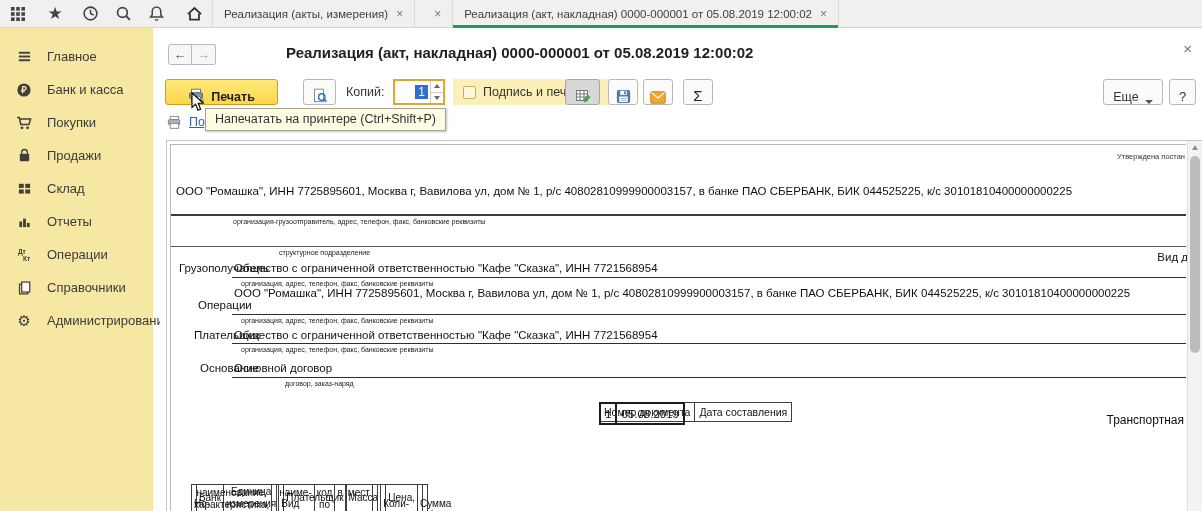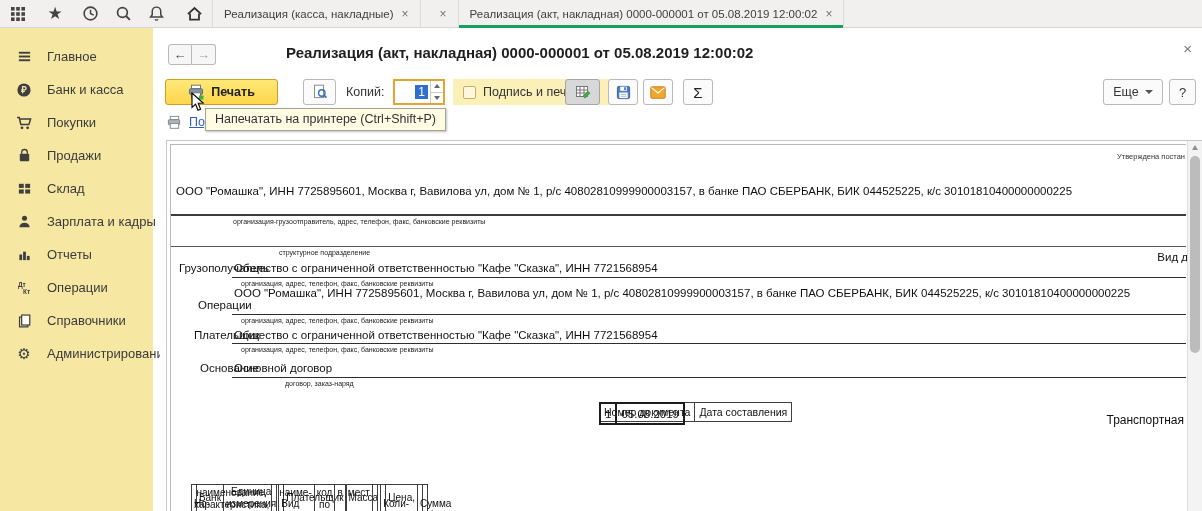--- a/index.html
+++ b/index.html
@@ -39,21 +39,21 @@
   .nav-btn { width:24px; height:21px; border:1px solid #b9b9b9; background:#f6f6f6; display:flex;
              align-items:center; justify-content:center; font-size:13px; color:#444; }
   .nav-btn.back { border-radius:3px 0 0 3px; }
   .nav-btn.fwd  { border-radius:0 3px 3px 0; border-left:none; color:#9aa4ab; }
   .page-title { position:absolute; left:126px; top:16px; font-size:15px; font-weight:bold; color:#1f1f1f;
                 white-space:nowrap; }
   .win-close { position:absolute; right:10px; top:12px; font-size:15px; color:#777; }
 
   .toolbar { position:absolute; left:0; top:50px; width:100%; height:30px; }
   .tbtn { position:absolute; top:1px; height:26px; border:1px solid #b9b9b9; background:#fbfbfb;
-          border-radius:3px; display:flex; align-items:center; justify-content:center; }
+          border-radius:3px; display:flex; align-items:flex-end; justify-content:center; }
   .btn-print { left:5px; width:113px; background:linear-gradient(#ffe878,#fed64b);
                border:1px solid #d29b22; font-weight:bold; font-size:12.5px; color:#222; gap:7px; }
   .btn-preview { left:143px; width:33px; }
   .lbl-copies { position:absolute; left:186px; top:7px; font-size:12.5px; color:#333; }
   .spinner { position:absolute; left:233px; top:1px; width:52px; height:26px; border:2px solid #e5a32f;
              background:#fff; display:flex; }
   .spin-val { flex:1; display:flex; align-items:center; justify-content:flex-end; padding-right:2px; }
   .spin-val span { background:#2f6fd0; color:#fff; font-size:12px; padding:0 3px; }
   .spin-steps { width:13px; border-left:1px solid #ccc; display:flex; flex-direction:column; }
   .spin-up,.spin-dn { flex:1; display:flex; align-items:center; justify-content:center; }
@@ -185,21 +185,21 @@
       </svg>
   </div>
   <div class="qicon home">
     <svg width="17" height="17" viewBox="0 0 16 16">
         <path d="M1.8 8.6 L8 2.8 L14.2 8.6" fill="none" stroke="#333" stroke-width="1.7"></path>
         <path d="M3.8 8 V13.8 H12.2 V8" fill="none" stroke="#333" stroke-width="1.7"></path>
       </svg>
   </div>
   <div class="tabs">
     <div class="tab">
-      <span>Реализация (касса, накладные)</span>
+      <span>Реализация (акты, измерения)</span>
       <span class="x">×</span>
     </div>
     <div class="tab">
       <span class="x">×</span>
     </div>
     <div class="tab active">
       <span>Реализация (акт, накладная) 0000-000001 от 05.08.2019 12:00:02</span>
       <span class="x">×</span>
     </div>
   </div>
@@ -251,29 +251,20 @@
       <svg width="15" height="15" viewBox="0 0 16 16">
           <g fill="#3f3f3f">
             <rect x="2" y="3" width="5.2" height="4.4"></rect>
             <rect x="8.8" y="3" width="5.2" height="4.4"></rect>
             <rect x="2" y="9" width="5.2" height="4.4"></rect>
             <rect x="8.8" y="9" width="5.2" height="4.4"></rect>
           </g>
         </svg>
     </span>
       <span class="side-lbl">Склад</span>
-  </div>
-  <div class="side-item">
-    <span class="side-ico">
-      <svg width="15" height="15" viewBox="0 0 16 16">
-          <circle cx="8" cy="4.6" r="2.7" fill="#3f3f3f"></circle>
-          <path d="M2.5 14 a5.5 4.6 0 0 1 11 0 Z" fill="#3f3f3f"></path>
-        </svg>
-    </span>
-      <span class="side-lbl">Зарплата и кадры</span>
   </div>
   <div class="side-item">
     <span class="side-ico">
       <svg width="15" height="15" viewBox="0 0 16 16">
           <g fill="#3f3f3f">
             <rect x="2.5" y="8" width="3" height="6"></rect>
             <rect x="6.5" y="5" width="3" height="9"></rect>
             <rect x="10.5" y="9.5" width="3" height="4.5"></rect>
           </g>
         </svg>

